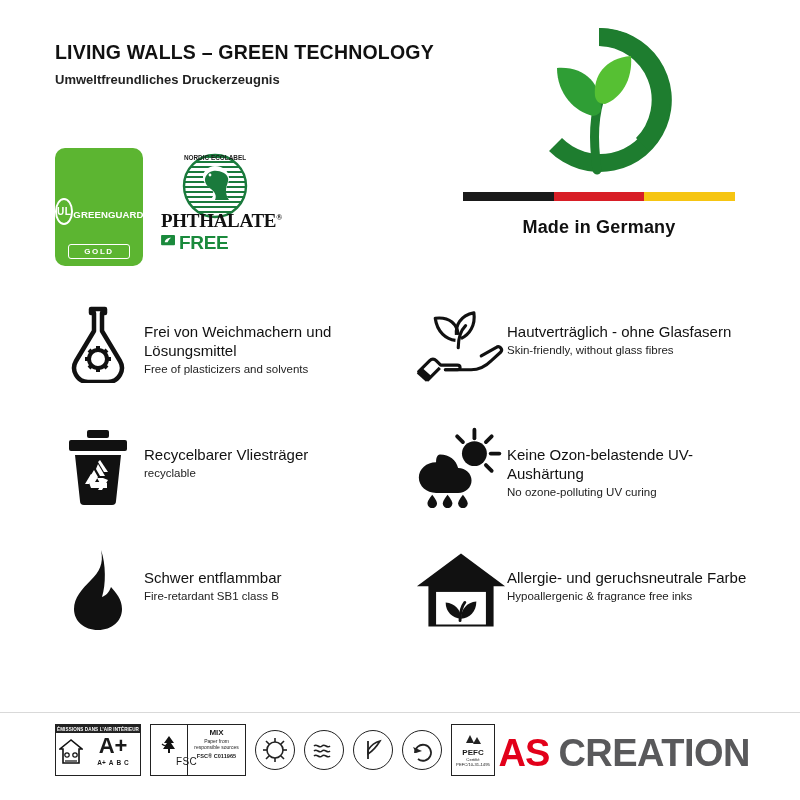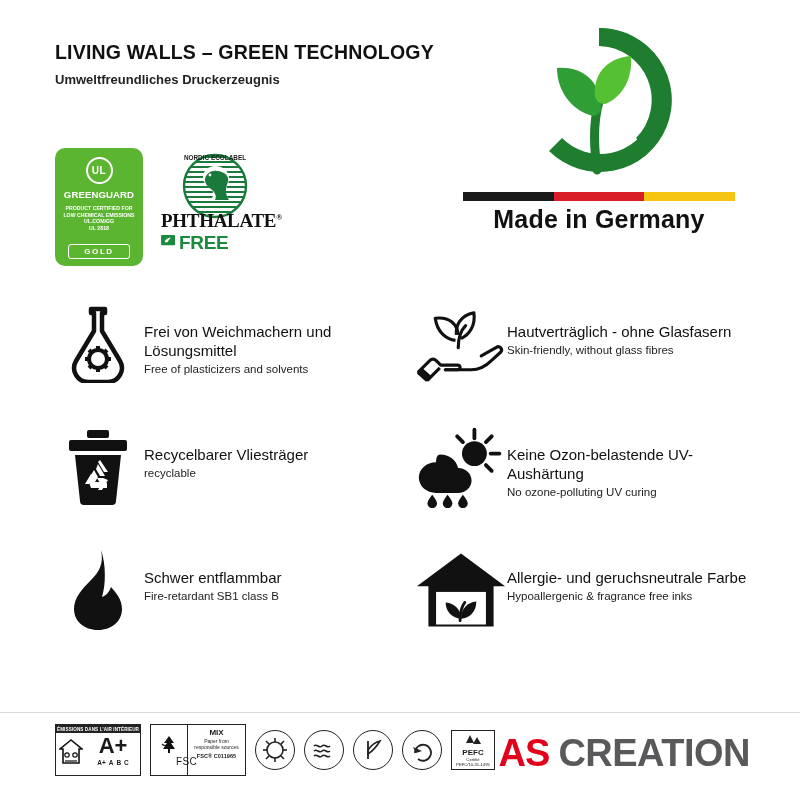--- a/index.html
+++ b/index.html
@@ -19,21 +19,21 @@
     color: #111; line-height: 1.1;
   }
   .header .sub { font-size: 13px; color: #222; margin-top: 9px; font-weight: bold; }
 
   
   .certs { position: absolute; left: 55px; top: 148px; display: flex; align-items: flex-start; gap: 18px; }
 
   .gg-badge {
     width: 88px; height: 118px; border-radius: 10px;
     background: #5cb531; position: relative; color: #fff;
-    display: flex; flex-direction: column; align-items: center;
+    display: flex; flex-direction: row; align-items: center;
     padding-top: 9px;
   }
   .gg-ul {
     width: 27px; height: 27px; border-radius: 50%;
     border: 2.2px solid #fff; display: flex; align-items: center;
     justify-content: center; font-size: 10px; font-weight: bold;
     letter-spacing: .5px;
   }
   .gg-name { font-size: 9.6px; font-weight: bold; margin-top: 5px; letter-spacing: .1px; }
   .gg-lines { margin-top: 5px; text-align: center; line-height: 1.28; font-size: 5.2px; font-weight: bold; }
@@ -58,21 +58,21 @@
   }
 
   
   .mig { position: absolute; right: 56px; top: 20px; width: 290px; text-align: center; }
   .mig .logo { display: flex; justify-content: center; }
   .mig .flag { display: flex; width: 272px; height: 9px; margin: 14px auto 0; }
   .mig .flag i { flex: 1; }
   .mig .flag .black { background: #1a1a1a; }
   .mig .flag .red { background: #d81e26; }
   .mig .flag .gold { background: #f6c512; }
-  .mig .cap { font-size: 25px; font-weight: bold; margin-top: 4px; letter-spacing: .2px; color: #111; text-align: center; }
+  .mig .cap { font-size: 18px; font-weight: bold; margin-top: 16px; letter-spacing: .2px; color: #111; text-align: center; }
 
   
   .features {
     position: absolute; left: 52px; top: 300px; width: 716px;
     display: grid; grid-template-columns: 1fr 1fr; grid-auto-rows: 123px;
     column-gap: 10px; row-gap: 0;
   }
   .feature { display: flex; align-items: flex-start; }
   .feature .ic {
     width: 92px; min-width: 92px; height: 88px;
@@ -100,21 +100,21 @@
 
   .fsc { width: 96px; height: 52px; border: 1px solid #222; display: flex; }
   .fsc .left { width: 36px; display: flex; flex-direction: column; align-items: center; justify-content: center; gap: 2px; }
   .fsc .left .lbl { font-size: 10px; font-weight: normal; letter-spacing: .3px; padding-left: 35px; }
   .fsc .right { flex: 1; border-left: 1px solid #222; padding: 3px; font-size: 5px; line-height: 1.25; text-align: center; }
   .fsc .right .mix { font-size: 8px; font-weight: bold; }
   .fsc .right .code { font-size: 5.6px; font-weight: bold; margin-top: 2px; }
 
   .circmark { width: 40px; height: 40px; border: 1.4px solid #222; border-radius: 50%; display: flex; align-items: center; justify-content: center; }
 
-  .pefc { width: 44px; height: 40px; border: 1.3px solid #222; display: flex; flex-direction: column; align-items: center; justify-content: center; }
+  .pefc { width: 44px; height: 52px; border: 1.3px solid #222; display: flex; flex-direction: column; align-items: center; justify-content: center; }
   .pefc .p1 { font-size: 8px; font-weight: bold; }
   .pefc .p2 { font-size: 4.2px; }
   .pefc .p3 { font-size: 4.2px; }
 
   .brand { position: absolute; right: 50px; top: 18px; display: flex; align-items: baseline; }
   .brand .as { font-size: 38px; font-weight: bold; color: #e2001a; letter-spacing: -1px; }
   .brand .cr { font-size: 38px; font-weight: bold; color: #59595b; letter-spacing: -0.5px; margin-left: 9px; }
 
   .rule { position: absolute; left: 0; width: 800px; height: 1px; background: #d9d9d9; }
 </style>

